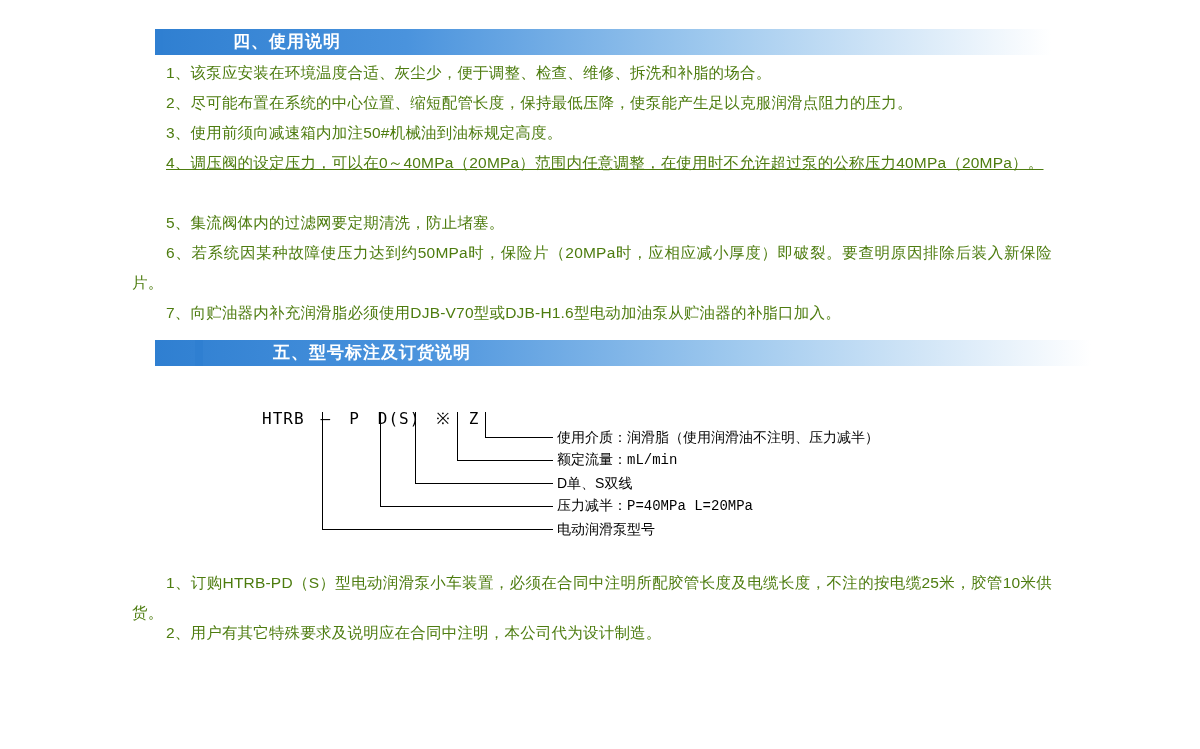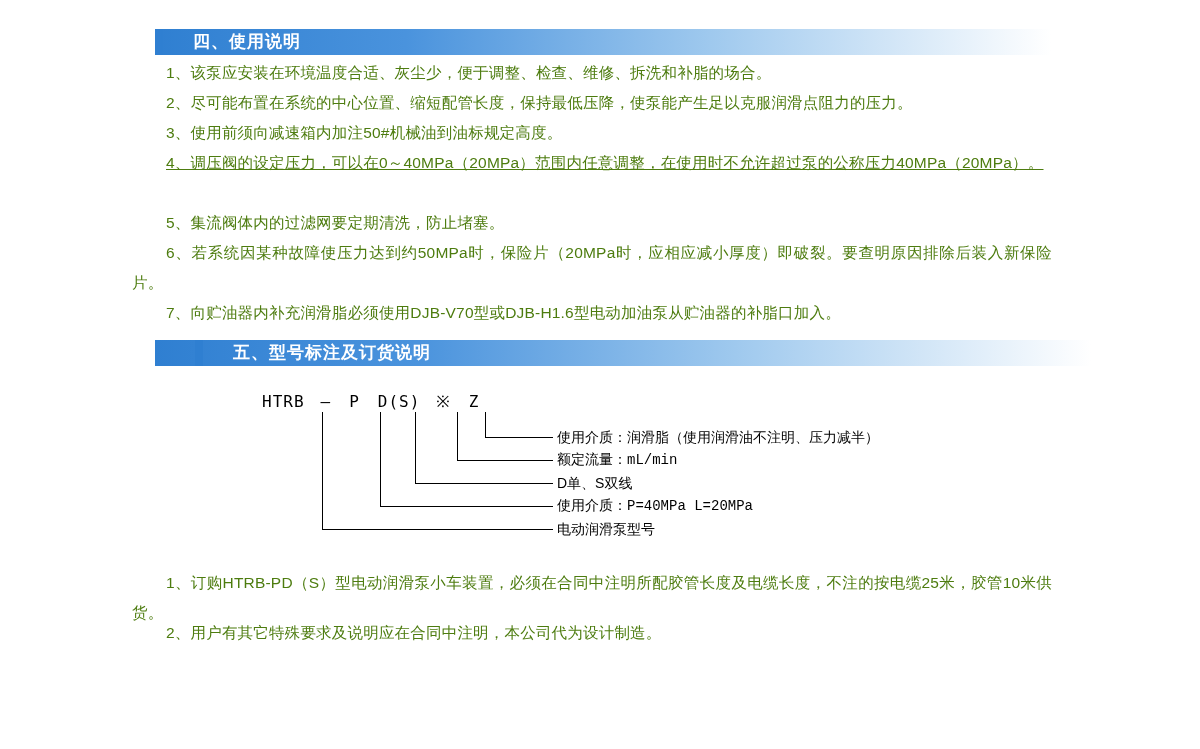--- a/index.html
+++ b/index.html
@@ -24,20 +24,21 @@
 
   
   .section-head {
     position: absolute;
     left: 155px;
     width: 896px;
     height: 26px;
     background: linear-gradient(to right, #2f7fd1 0%, #4a93dd 28%, #9fc9ee 62%, #ffffff 100%);
     display: flex;
     align-items: center;
+    gap: 40px;
   }
   .section-head .bar-accent {
     width: 8px;
     height: 26px;
     background: #2f7fd1;
   }
   .section-head .head-text {
     color: #ffffff;
     font-size: 17px;
     font-weight: bold;
@@ -75,21 +76,21 @@
   .code-row {
     position: absolute;
     left: 130px;
     top: 0px;
     font-size: 16px;
     font-family: "DejaVu Sans Mono", monospace;
     letter-spacing: 1px;
     white-space: nowrap;
   }
   .code-row span { margin-right: 0; }
-  .code-seg { display: inline-block; }
+  .code-seg { display: inline-block; margin-top: 17px; }
 
   .leader {
     position: absolute;
     background: #000000;
   }
   .vline { width: 1px; }
   .hline { height: 1px; }
 
   .leg {
     position: absolute;
@@ -157,21 +158,21 @@
     <div class="leader vline" style="left:325px; top:22px; height:49px;"></div>
     <div class="leader hline" style="left:325px; top:70px; width:96px;"></div>
     <div class="leg mono" style="left:425px; top:62px;">额定流量：mL/min</div>
 
     <div class="leader vline" style="left:283px; top:22px; height:72px;"></div>
     <div class="leader hline" style="left:283px; top:93px; width:138px;"></div>
     <div class="leg" style="left:425px; top:85px;">D单、S双线</div>
 
     <div class="leader vline" style="left:248px; top:22px; height:95px;"></div>
     <div class="leader hline" style="left:248px; top:116px; width:173px;"></div>
-    <div class="leg mono" style="left:425px; top:108px;">使用介质：P=40MPa  L=20MPa</div>
+    <div class="leg mono" style="left:425px; top:108px;">压力减半：P=40MPa  L=20MPa</div>
 
     <div class="leader vline" style="left:190px; top:22px; height:118px;"></div>
     <div class="leader hline" style="left:190px; top:139px; width:231px;"></div>
     <div class="leg" style="left:425px; top:131px;">电动润滑泵型号</div>
 
   </div>
 
   <div class="para" style="top:568px;">
     <span class="indent"></span><span>1、订购HTRB-PD（S）型电动润滑泵小车装置，必须在合同中注明所配胶管长度及电缆长度，不注的按电缆25米，胶管10米供货。</span>
   </div>

